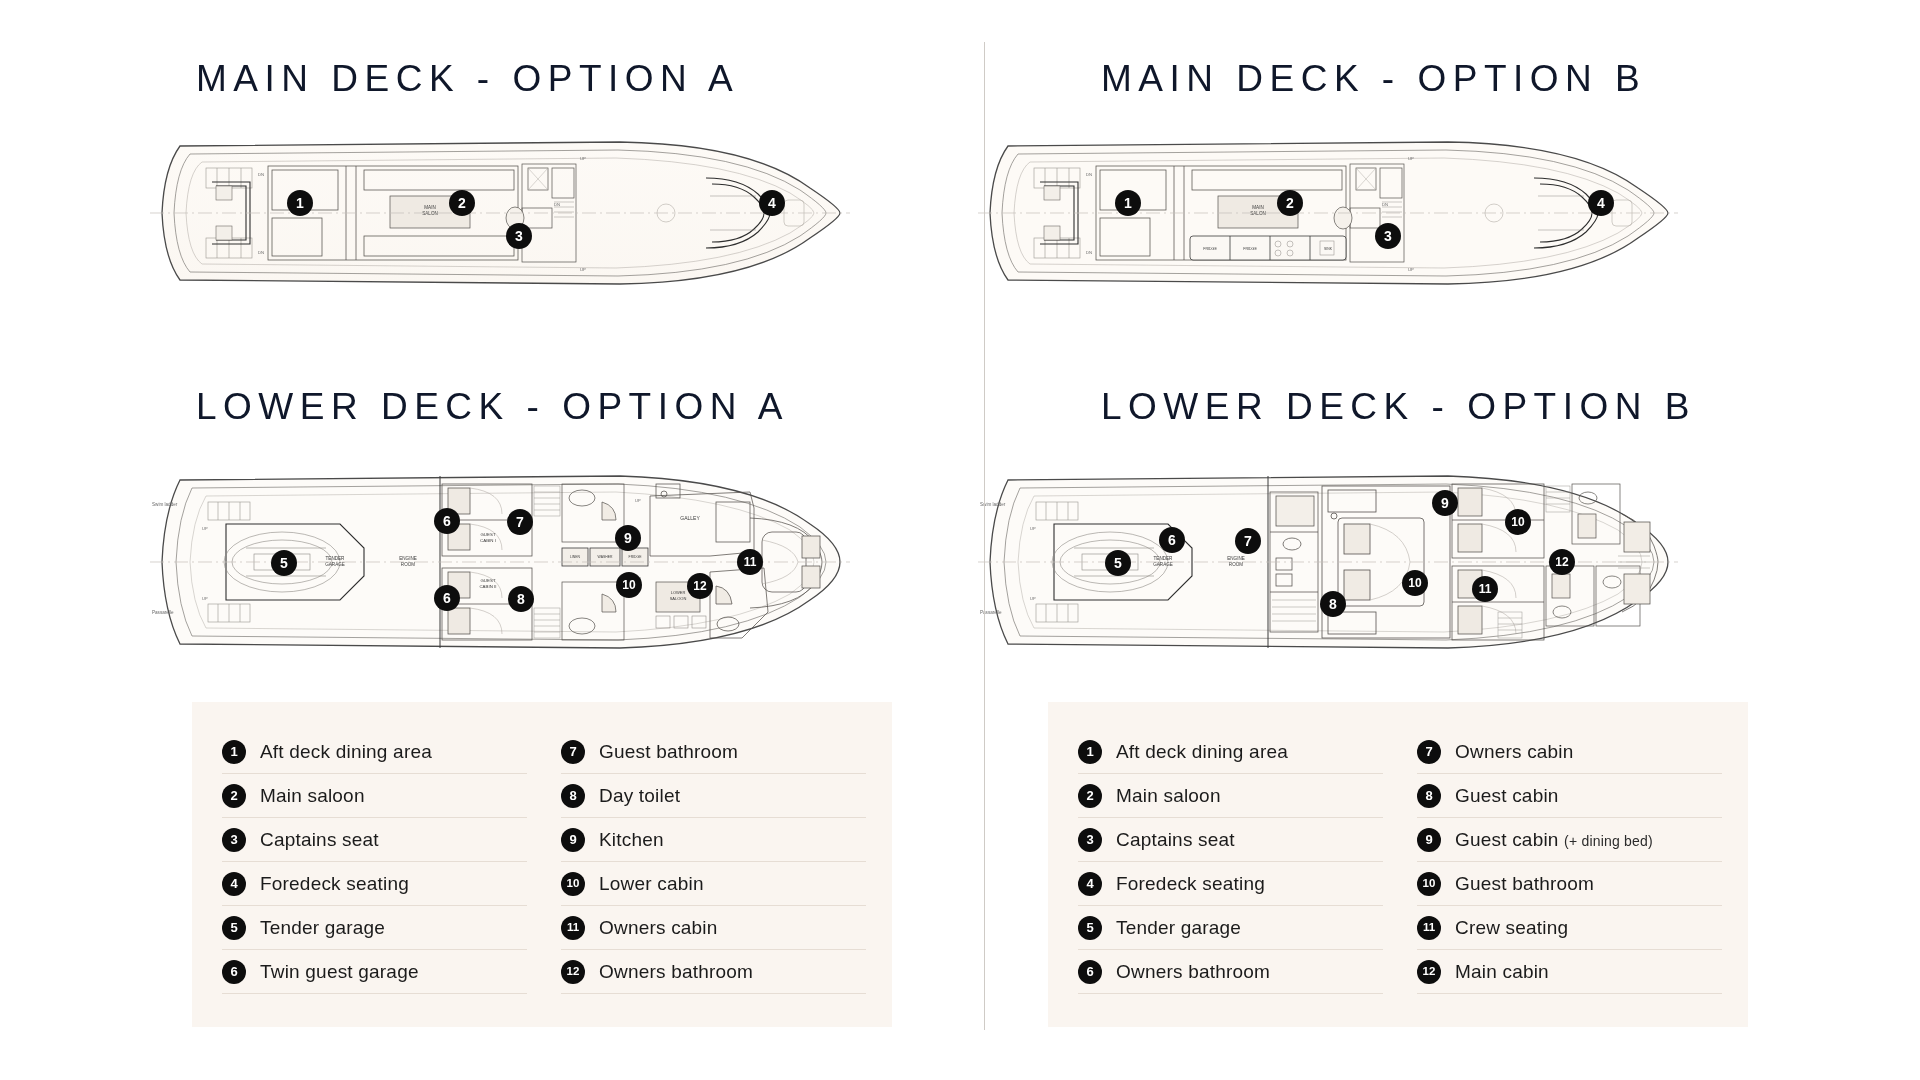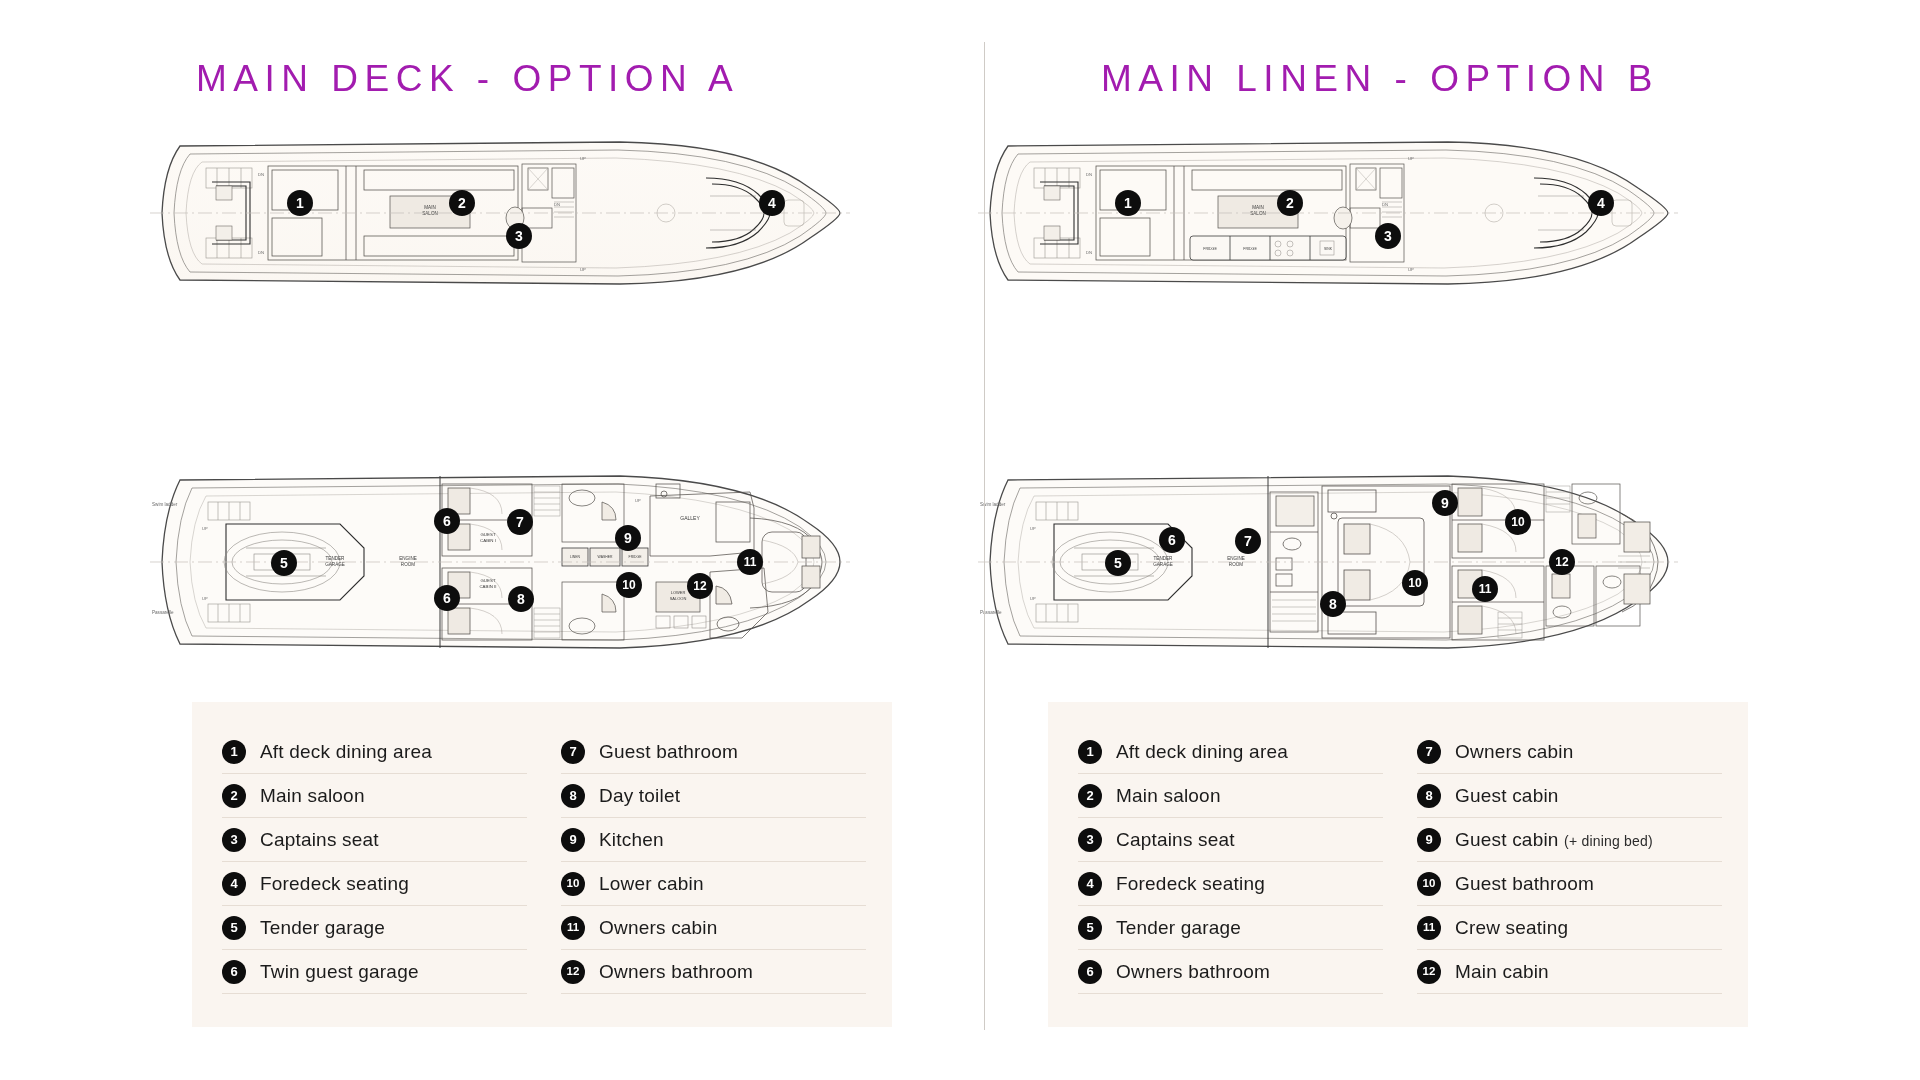--- a/index.html
+++ b/index.html
@@ -16,21 +16,21 @@
     position:absolute;left:984px;top:42px;width:1px;height:988px;
     background:#cfcbc6;
   }
 
   .deck-title{
     position:absolute;
     font-family:"Liberation Sans", sans-serif;
     font-weight:300;
     font-size:37px;
     letter-spacing:6.5px;
-    color:#a21caf;
+    color:#0f172a;
     white-space:nowrap;
   }
   .t-main{top:58px;}
   .t-lower{top:386px;}
   .left .t-main{left:196px;}
   .left .t-lower{left:196px;}
   .right .t-main{left:141px;}
   .right .t-lower{left:141px;}
 
   
@@ -185,20 +185,21 @@
       <text x="108" y="116" font-family="Liberation Sans, sans-serif" font-size="4.2" fill="#6a6a6a">DN</text>
       <text x="404" y="68" font-family="Liberation Sans, sans-serif" font-size="4.2" fill="#6a6a6a">DN</text>
     </svg>
   </div>
 
   <div class="marker" style="left:300px;top:203px;">1</div>
   <div class="marker" style="left:462px;top:203px;">2</div>
   <div class="marker" style="left:519px;top:236px;">3</div>
   <div class="marker" style="left:772px;top:203px;">4</div>
 
+  <div class="deck-title t-lower">LOWER DECK - OPTION A</div>
 
   <div class="plan" style="left:150px;top:462px;">
     <svg width="700" height="200" viewBox="0 0 700 200">
       <path d="M30 18 L470 14 Q600 18 660 62 Q690 82 690 100 Q690 118 660 138 Q600 182 470 186 L30 182 Q14 150 12 100 Q14 50 30 18 Z" fill="#fdfbf8" stroke="#4a4a4a" stroke-width="1.3"></path>
       <path d="M42 26 L468 22 Q592 27 650 65 Q676 84 676 100 Q676 116 650 135 Q592 173 468 178 L42 174 Q28 146 26 100 Q28 54 42 26 Z" fill="none" stroke="#7d7a76" stroke-width="0.7"></path>
       <path d="M56 34 L466 30 Q584 36 640 68 Q664 85 664 100 Q664 115 640 132 Q584 164 466 170 L56 166 Q42 142 40 100 Q42 58 56 34 Z" fill="none" stroke="#b3aea8" stroke-width="0.5"></path>
 
       <g stroke="#9b9792" stroke-width="0.6" fill="none">
         <rect x="58" y="40" width="42" height="18"></rect>
           <line x1="68" y1="40" x2="68" y2="58"></line>
@@ -375,21 +376,21 @@
       <div class="legend-row">
         <div class="badge two">12</div>
         <div class="legend-label">Owners bathroom</div>
       </div>
     </div>
   </div>
 </div>
 
 <div class="panel right">
 
-  <div class="deck-title t-main">MAIN LINEN - OPTION B</div>
+  <div class="deck-title t-main">MAIN DECK - OPTION B</div>
 
   <div class="plan" style="left:18px;top:138px;">
     <svg width="700" height="150" viewBox="0 0 700 150">
       <path d="M30 8 L470 4 Q600 6 660 50 Q690 70 690 75 Q690 80 660 100 Q600 144 470 146 L30 142 Q14 120 12 75 Q14 30 30 8 Z" fill="#fdfaf6" stroke="#4a4a4a" stroke-width="1.3"></path>
       <path d="M40 16 L468 12 Q592 15 650 52 Q676 70 676 75 Q676 80 650 98 Q592 135 468 138 L40 134 Q26 118 24 75 Q26 32 40 16 Z" fill="none" stroke="#7d7a76" stroke-width="0.7"></path>
       <path d="M52 24 L466 20 Q584 24 640 55 Q664 70 664 75 Q664 80 640 95 Q584 126 466 130 L52 126 Q38 116 36 75 Q38 34 52 24 Z" fill="none" stroke="#b3aea8" stroke-width="0.55"></path>
       <g stroke="#9b9792" stroke-width="0.6" fill="none">
         <rect x="56" y="30" width="46" height="20"></rect>
           <line x1="67" y1="30" x2="67" y2="50"></line>
         <line x1="79" y1="30" x2="79" y2="50"></line>
@@ -466,20 +467,21 @@
       <text x="108" y="116" font-family="Liberation Sans, sans-serif" font-size="4.2" fill="#6a6a6a">DN</text>
       <text x="404" y="68" font-family="Liberation Sans, sans-serif" font-size="4.2" fill="#6a6a6a">DN</text>
     </svg>
   </div>
 
   <div class="marker" style="left:168px;top:203px;">1</div>
   <div class="marker" style="left:330px;top:203px;">2</div>
   <div class="marker" style="left:428px;top:236px;">3</div>
   <div class="marker" style="left:641px;top:203px;">4</div>
 
+  <div class="deck-title t-lower">LOWER DECK - OPTION B</div>
 
   <div class="plan" style="left:18px;top:462px;">
     <svg width="700" height="200" viewBox="0 0 700 200">
       <path d="M30 18 L470 14 Q600 18 660 62 Q690 82 690 100 Q690 118 660 138 Q600 182 470 186 L30 182 Q14 150 12 100 Q14 50 30 18 Z" fill="#fdfbf8" stroke="#4a4a4a" stroke-width="1.3"></path>
       <path d="M42 26 L468 22 Q592 27 650 65 Q676 84 676 100 Q676 116 650 135 Q592 173 468 178 L42 174 Q28 146 26 100 Q28 54 42 26 Z" fill="none" stroke="#7d7a76" stroke-width="0.7"></path>
       <path d="M56 34 L466 30 Q584 36 640 68 Q664 85 664 100 Q664 115 640 132 Q584 164 466 170 L56 166 Q42 142 40 100 Q42 58 56 34 Z" fill="none" stroke="#b3aea8" stroke-width="0.5"></path>
       <g stroke="#9b9792" stroke-width="0.6" fill="none">
         <rect x="58" y="40" width="42" height="18"></rect>
           <line x1="68" y1="40" x2="68" y2="58"></line>
         <line x1="79" y1="40" x2="79" y2="58"></line>

